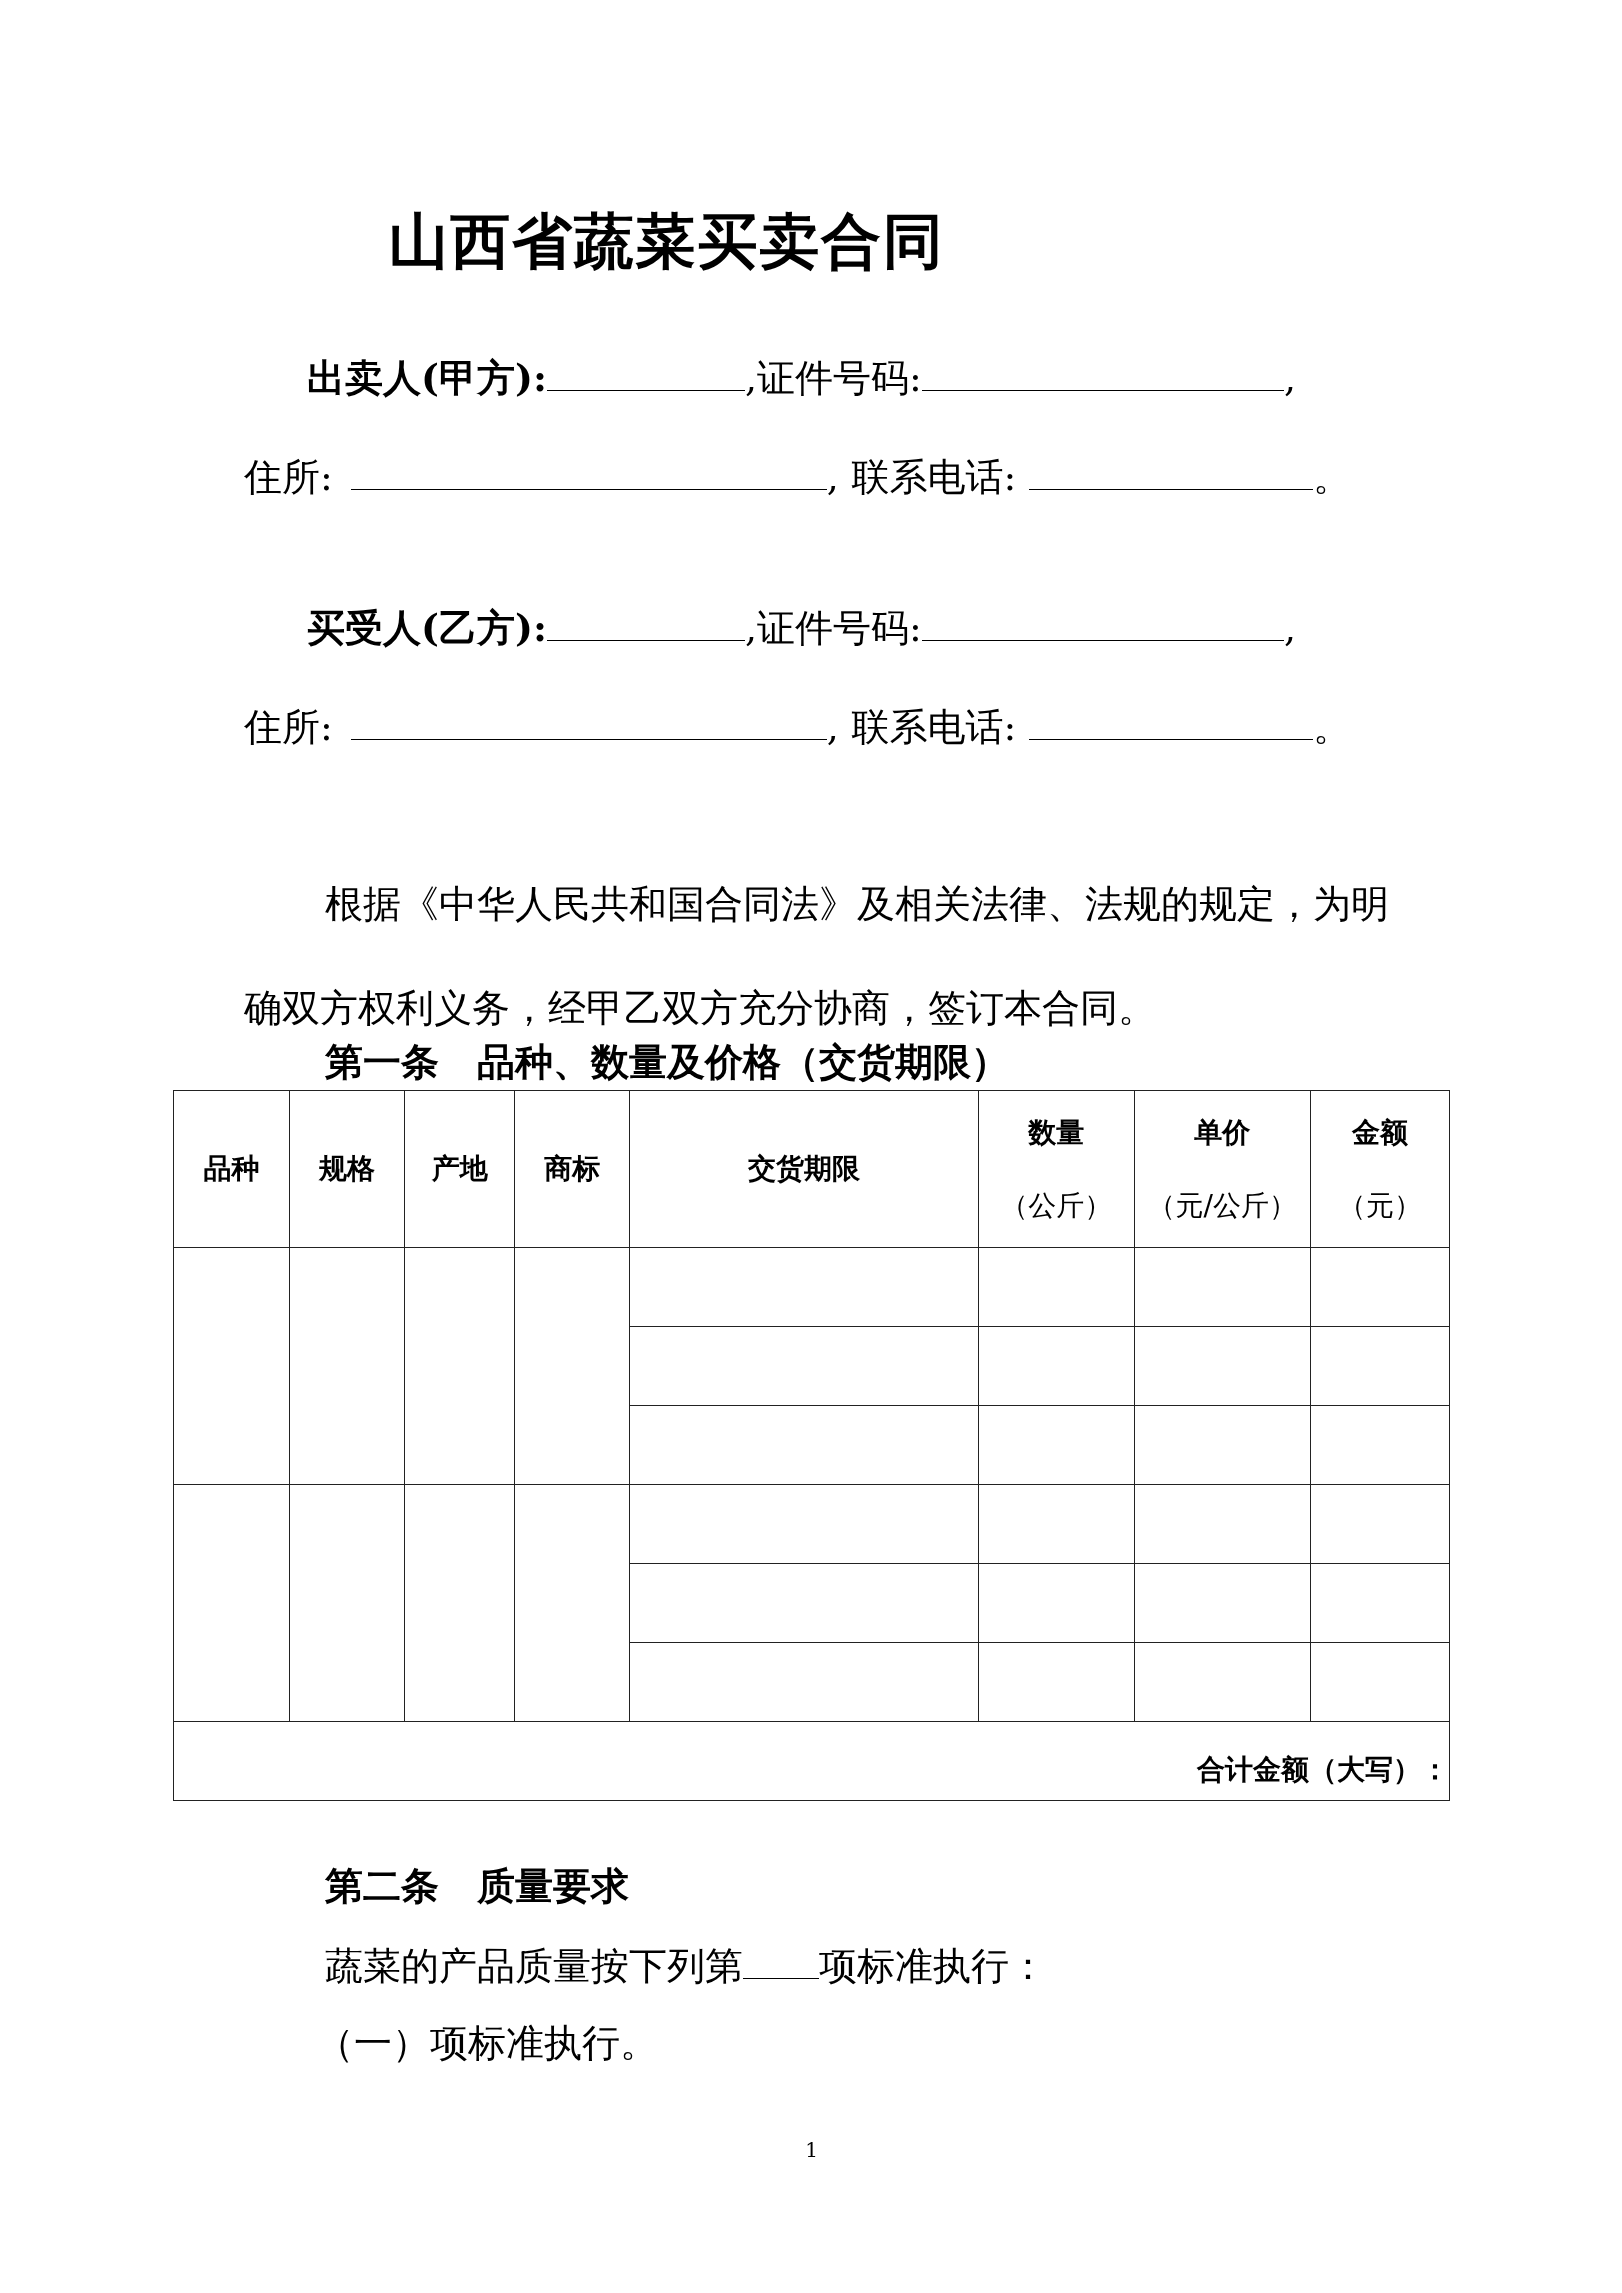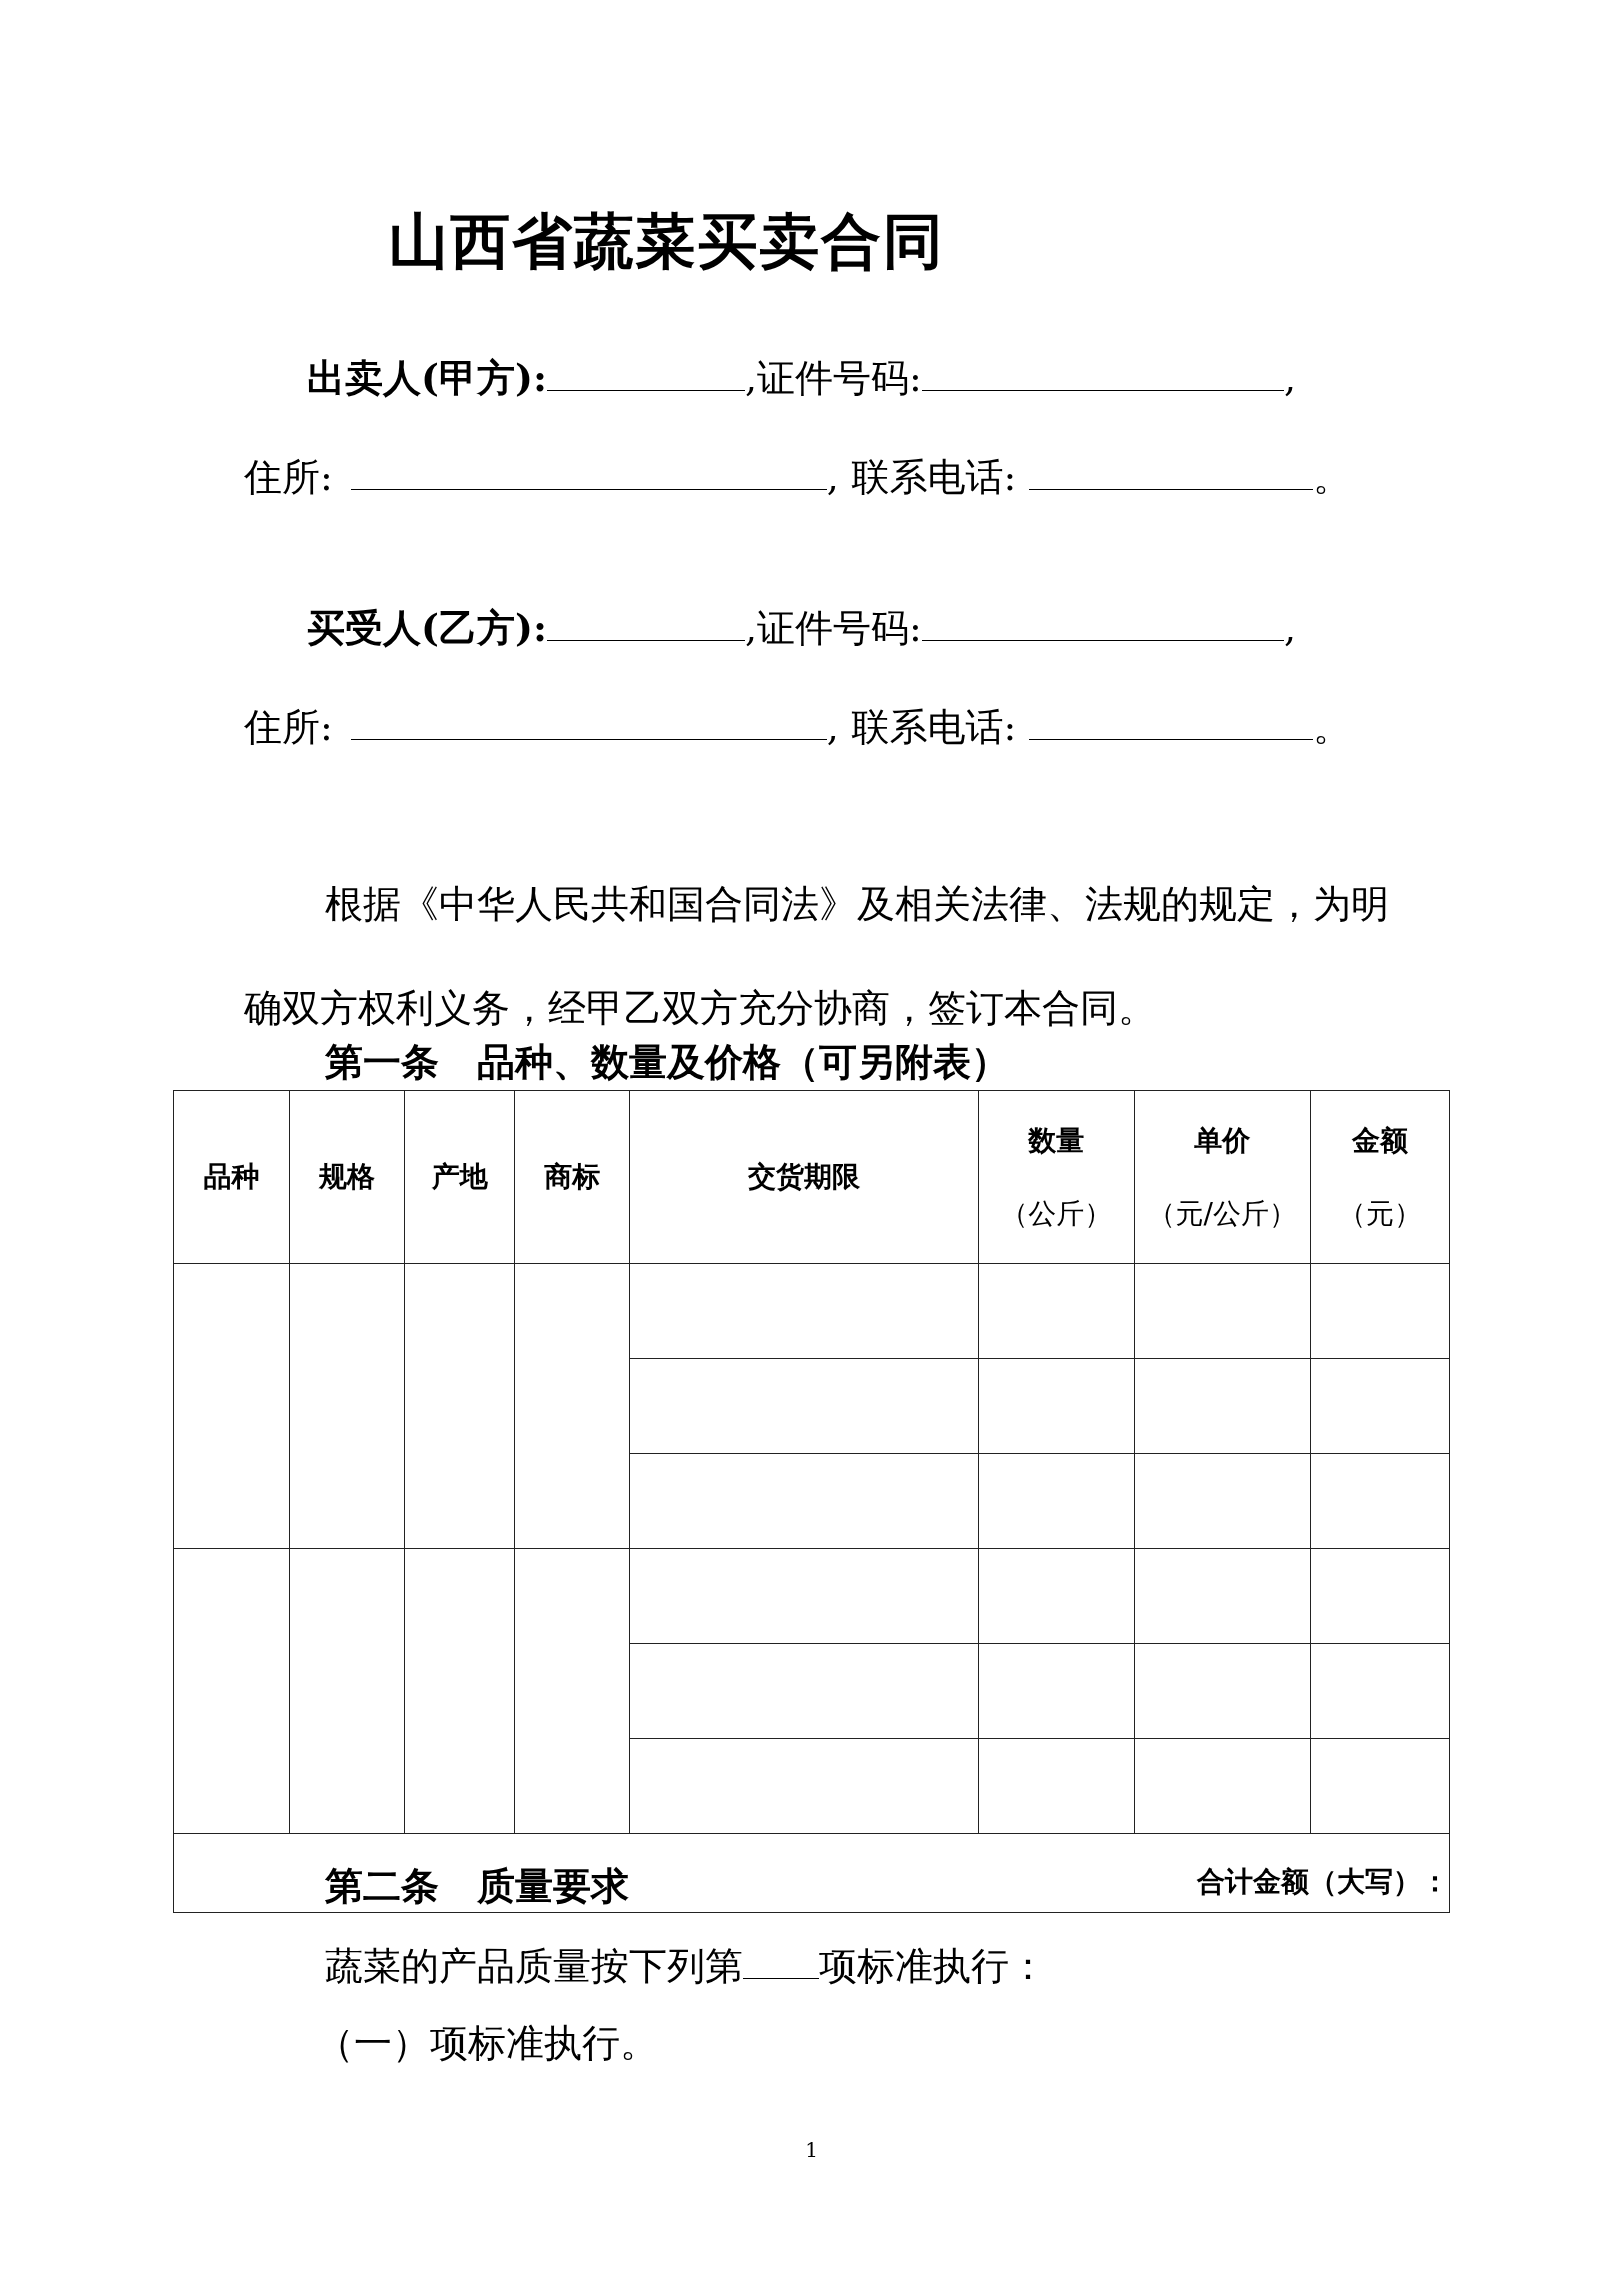--- a/index.html
+++ b/index.html
@@ -5,21 +5,21 @@
   html, body { margin:0; padding:0; background:#fff; }
   body { width:1623px; height:2294px; position:relative; overflow:hidden;
          font-family:"DejaVu Serif","Liberation Serif",serif; color:#000; }
   .abs { position:absolute; white-space:nowrap; }
   .title { left:0; width:1333px; top:202px; text-align:center; font-size:60px; font-weight:bold; letter-spacing:1.8px; }
   .line { font-size:38px; line-height:40px; }
   .bold { font-weight:bold; }
   .blank { display:inline-block; border-bottom:1.8px solid #000; height:31px; vertical-align:baseline; }
   .sans { font-family:"DejaVu Sans","Liberation Sans",sans-serif; }
   table.goods { position:absolute; left:173px; top:1090px; width:1277px; border-collapse:collapse; table-layout:fixed; }
-  table.goods td { border:1.8px solid #222; padding:8px; text-align:center; vertical-align:middle; font-size:28px; font-weight:bold; height:78px; }
+  table.goods td { border:1.8px solid #222; padding:0; text-align:center; vertical-align:middle; font-size:28px; font-weight:bold; height:78px; }
   table.goods tr.head td { height:156px; }
   table.goods td.unit .top { display:block; margin-bottom:35px; }
   table.goods td.unit .bot { display:block; font-weight:normal; }
   table.goods tr.total td { text-align:right; vertical-align:bottom; padding:0 0 11px 16.4px; height:67px; }
   .pageno { left:0; width:1623px; top:2138px; text-align:center; font-size:20px; }
 </style>
 </head>
 <body>
 
 <div class="abs title">山西省蔬菜买卖合同</div>
@@ -34,21 +34,21 @@
 <div class="abs line" style="left:307px; top:608px;">
   <span class="bold">买受人(乙方):</span><span class="blank" style="width:198px;"></span><span>,证件号码:</span><span class="blank" style="width:362px;"></span><span>,</span>
 </div>
 <div class="abs line" style="left:244px; top:707px;">
   <span>住所:</span><span class="blank" style="width:476px; margin-left:18px;"></span><span>,</span><span style="margin-left:12.7px;">联系电话:</span><span class="blank" style="width:284px; margin-left:12.7px;"></span><span>。</span>
 </div>
 
 <div class="abs line" style="left:325px; top:884px;">根据《中华人民共和国合同法》及相关法律、法规的规定，为明</div>
 <div class="abs line" style="left:244px; top:964px;margin-top:24px;">确双方权利义务，经甲乙双方充分协商，签订本合同。</div>
 
-<div class="abs line bold" style="left:325px; top:1042px;">第一条　品种、数量及价格（可另附表）</div>
+<div class="abs line bold" style="left:325px; top:1042px;">第一条　品种、数量及价格（交货期限）</div>
 
 <table class="goods sans">
   <colgroup>
     <col style="width:116px">
       <col style="width:115px">
       <col style="width:110px">
       <col style="width:115px">
     <col style="width:348px">
       <col style="width:156px">
       <col style="width:176px">

